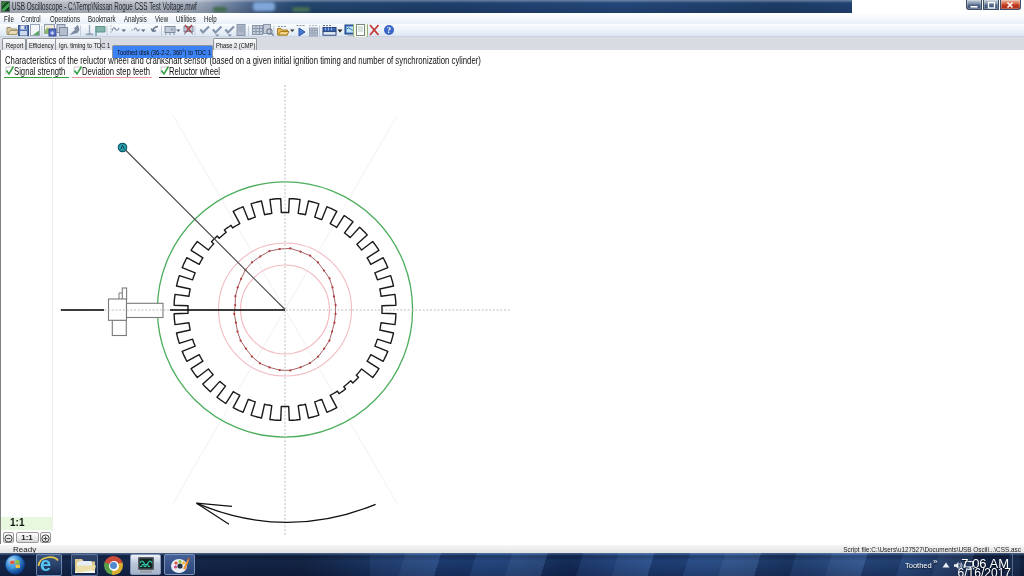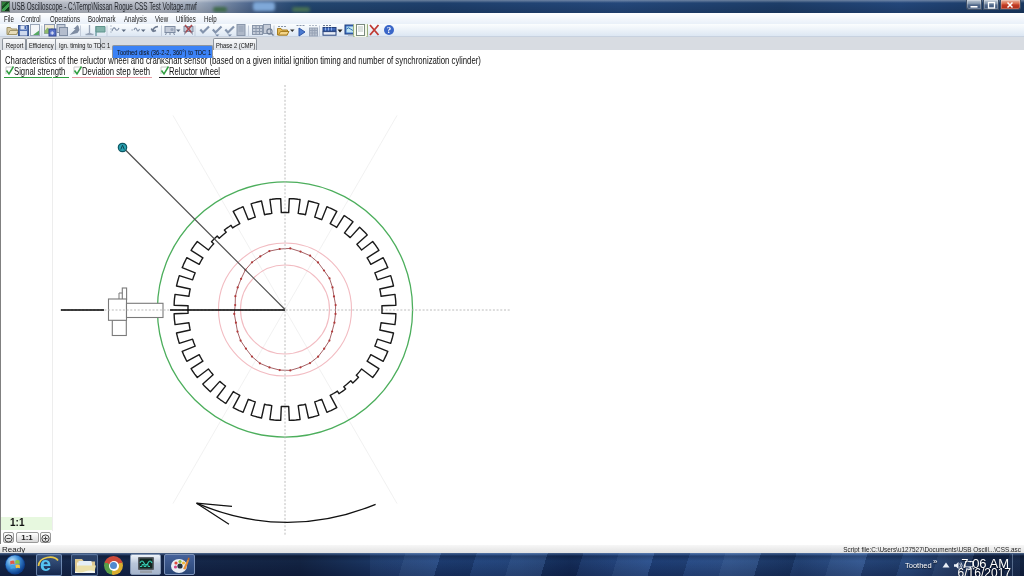--- a/index.html
+++ b/index.html
@@ -2,21 +2,21 @@
 <html><head><meta charset="utf-8"><style>
 * { margin:0; padding:0; box-sizing:border-box; }
 body { width:1024px; height:576px; overflow:hidden; position:relative; font-family:"Liberation Sans",sans-serif; background:#fff; }
 .sx { display:inline-block; transform-origin:0 50%; white-space:nowrap; }
 #titletxt { transform:scaleX(0.63); }
 #headtxt { transform:scaleX(0.707); }
 .lab { transform:scaleX(0.70); }
 .mi { transform:scaleX(0.68); }
 .tb { position:absolute; top:2px; transform:scaleX(0.72); transform-origin:0 50%; }
 #stattxt { transform:scaleX(0.85); font-size:7.5px; }
-#title { position:absolute; left:0; top:0; width:1024px; height:13px;
+#title { position:absolute; left:0; top:0; width:852px; height:13px;
   background:linear-gradient(180deg, rgba(255,255,255,.35) 0, rgba(255,255,255,0) 3px, rgba(0,0,0,.12) 12px),
              linear-gradient(90deg, #b3b8c3 0px, #b6bbc6 150px, #9aa7ba 200px, #48628a 255px, #23466f 300px, #1e3f6c 440px, #24477a 620px, #1d3d68 780px, #23467a 900px, #193861 1024px);
 }
 #title .txt { position:absolute; left:12px; top:1px; font-size:10px; color:#23262c; }
 #ticon { position:absolute; left:1px; top:1px; width:9px; height:11px;
   background:linear-gradient(135deg,#2e7d3a 0 30%,#145020 30% 45%,#3fa050 45% 70%,#0d3a18 70%); border:1px solid #5a6a60; }
 .patch { position:absolute; border-radius:3px; filter:blur(1.5px); }
 .wbtn { position:absolute; top:0; height:10px; border:1px solid #3f4f66; border-top:none; box-shadow:inset 0 0 0 1px rgba(255,255,255,.25); }
 #bmin { left:966px; width:16px; background:linear-gradient(#c3cdd9 0%,#8295ac 40%,#51688a 55%,#3d5578 100%); border-radius:0 0 0 3px; }
 #bmax { left:983px; width:16px; background:linear-gradient(#c3cdd9 0%,#8295ac 40%,#51688a 55%,#3d5578 100%); }
@@ -325,21 +325,21 @@
     </div>
   <div class="tab act" style="left:112px;width:101px">
       <span class="sx tb" style="left:3.5px;top:1.5px">Toothed disk (36-2-2, 360°) to TDC 1</span>
     </div>
   <div class="tab" style="left:213px;width:44px">
       <span class="sx tb" style="left:2.3px">Phase 2 (CMP)</span>
     </div>
 </div>
 
 <div id="status">
-  <span style="position:absolute;left:2px;top:0px">Ready</span>
+  <span style="position:absolute;left:13px;top:0px">Ready</span>
   <span class="sx" id="stattxt" style="position:absolute;right:3px;top:0px;transform-origin:100% 50%">Script file:C:\Users\u127527\Documents\USB Oscill...\CSS.asc</span>
 </div>
 
 <div id="taskbar">
   <div style="position:absolute;left:370px;top:0;width:650px;height:23px;background:repeating-linear-gradient(107deg, rgba(90,130,200,0.10) 0 34px, rgba(120,160,220,0.16) 34px 68px, rgba(8,20,50,0.16) 68px 102px)"></div>
   <svg style="position:absolute;left:4px;top:1px" width="22" height="21" viewBox="0 0 22 21">
     <circle cx="11" cy="10.5" r="10" fill="#0c3f8e"></circle>
     <circle cx="11" cy="10.5" r="9.3" fill="url(#orb)"></circle>
     <defs>
         <radialGradient id="orb" cx="0.35" cy="0.3" r="0.9">

